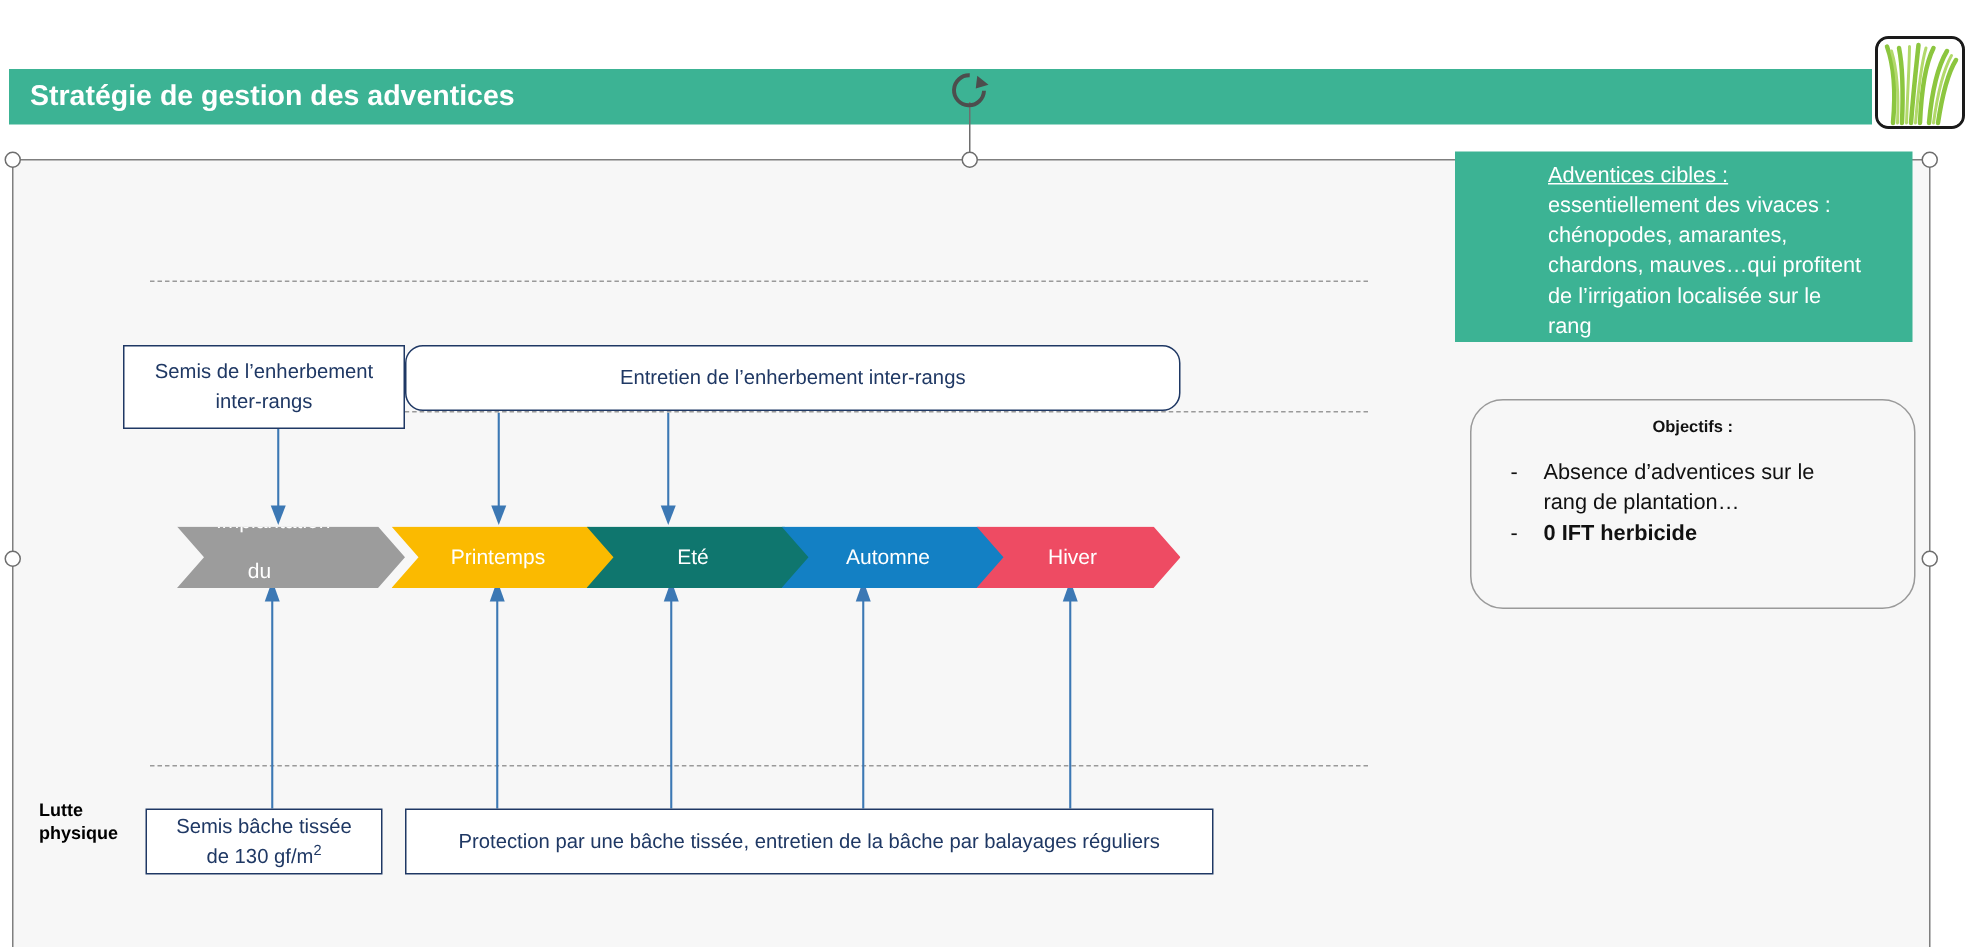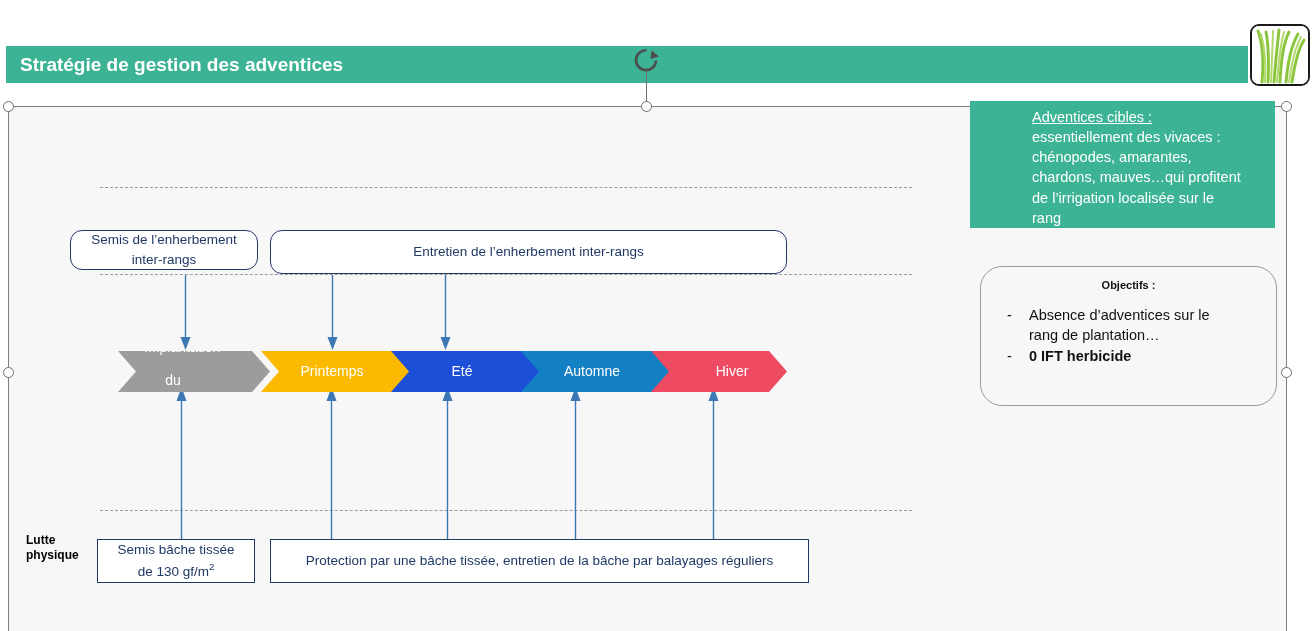--- a/index.html
+++ b/index.html
@@ -242,21 +242,21 @@
   <div class="handle" style="left:3px;  top:346px;"></div>
   <div class="handle" style="left:1281px;top:346px;"></div>
   <div class="handle" style="left:3px;  top:612px;"></div>
   <div class="handle" style="left:641px;top:612px;"></div>
   <div class="handle" style="left:1281px;top:612px;"></div>
 
   <div class="dashed" style="left:100px; top:166px; width:812px;"></div>
   <div class="dashed" style="left:100px; top:253px; width:812px;"></div>
   <div class="dashed" style="left:100px; top:489px; width:812px;"></div>
 
-  <div class="nbox" style="left:70px; top:209px; width:188px; height:40px;border-radius:12px;">
+  <div class="nbox" style="left:82px; top:209px; width:188px; height:56px;">
     <div>
       <div>Semis de l’enherbement</div>
       <div>inter-rangs</div>
     </div>
   </div>
 
   <div class="nbox" style="left:270px; top:209px; width:517px; height:44px;border-radius:12px;">
     <div>Entretien de l’enherbement inter-rangs</div>
   </div>
 
@@ -281,27 +281,27 @@
 
   <div class="chev first" style="left:118px; width:152px; background:#9C9C9C;">
     <span>
       <span>Implantation</span><br>
       <span>du verger</span>
     </span>
   </div>
   <div class="chev" style="left:261px; width:150px; background:#FBBA00;">
     <span>Printemps</span>
   </div>
-  <div class="chev" style="left:391px; width:150px; background:#1d4ed8;">
+  <div class="chev" style="left:391px; width:150px; background:#0f766e;">
     <span>Eté</span>
   </div>
   <div class="chev" style="left:521px; width:150px; background:#1380C4;">
     <span>Automne</span>
   </div>
-  <div class="chev" style="left:651px; width:136px; background:#EE4B63;justify-content:center;">
+  <div class="chev" style="left:651px; width:136px; background:#EE4B63;">
     <span>Hiver</span>
   </div>
 
   <div class="arrow" style="left:176px; top:366px; height:154px;">
     <svg width="11" height="154" viewBox="0 0 11 154">
       <line x1="5.5" y1="12" x2="5.5" y2="154" stroke="#3C78B4" stroke-width="1.4"></line>
       <path d="M0.5 14 L10.5 14 L5.5 0 Z" fill="#3C78B4"></path>
     </svg>
   </div>
   <div class="arrow" style="left:326px; top:366px; height:154px;">

